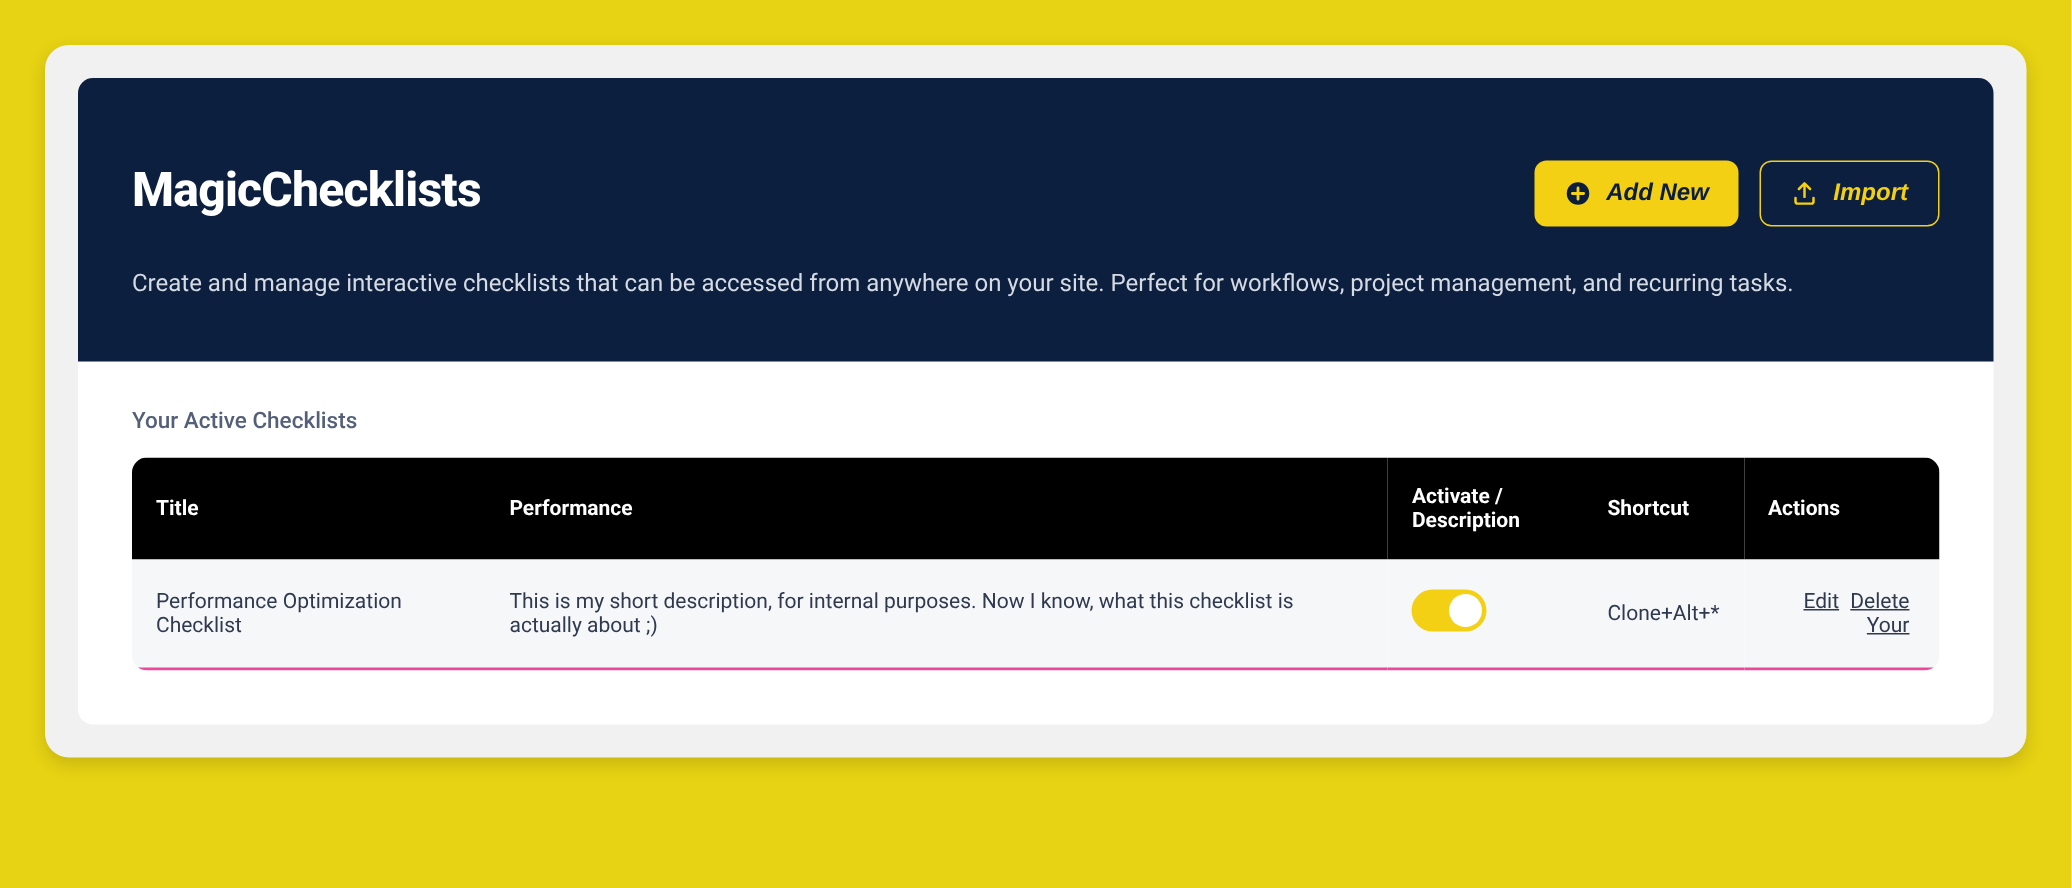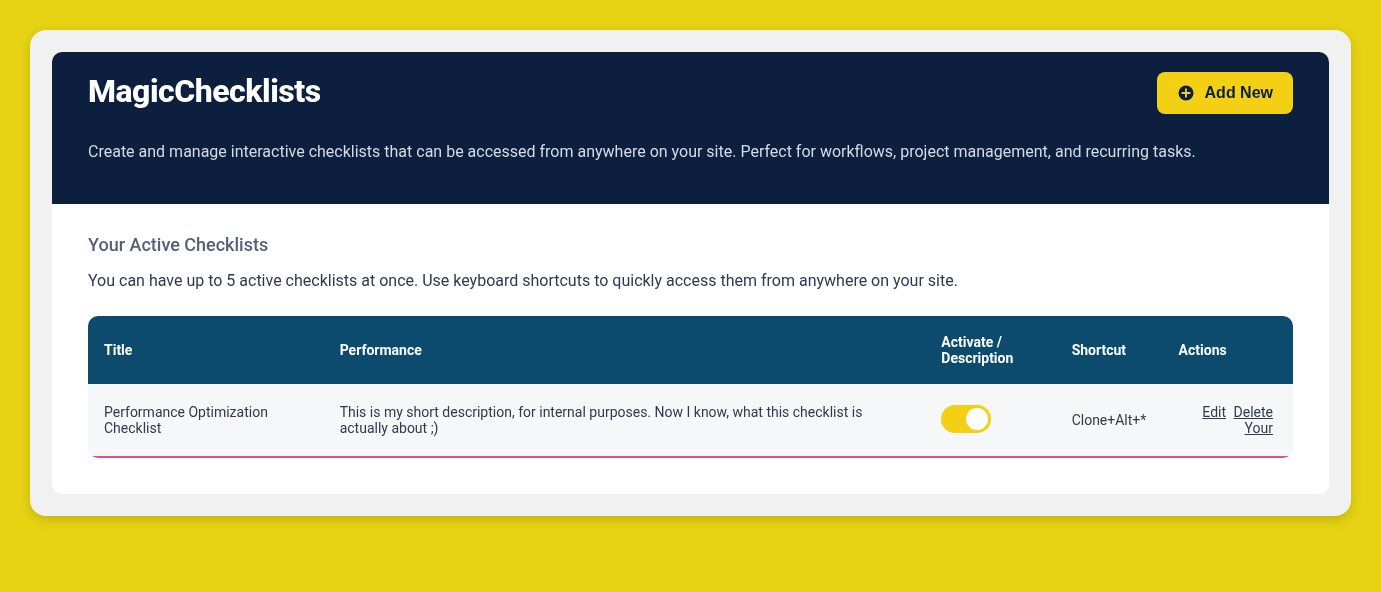--- a/index.html
+++ b/index.html
@@ -12,21 +12,21 @@
     }
     .outer-card {
       background: #f1f1f1;
       border-radius: 16px;
       padding: 22px;
       box-shadow: 0 4px 12px rgba(0,0,0,0.15);
     }
     .header-bar {
       background: #0c1f3f;
       border-radius: 10px 10px 0 0;
-      padding: 20px 36px 40px 36px;
+      padding: 55px 36px 40px 36px;
       position: relative;
     }
     .header-top {
       display: flex;
       justify-content: space-between;
       align-items: flex-start;
       margin-bottom: 26px;
     }
     .page-title {
       color: #ffffff;
@@ -41,20 +41,21 @@
     .btn {
       display: inline-flex;
       align-items: center;
       gap: 10px;
       padding: 12px 20px;
       border-radius: 8px;
       font-size: 16px;
       font-weight: 600;
       cursor: pointer;
       border: none;
+      font-style: italic;
     }
     .btn-primary {
       background: #f4d015;
       color: #0b1e3e;
     }
     .btn-outline {
       background: transparent;
       color: #f4d015;
       border: 1.5px solid #f4d015;
     }
@@ -64,37 +65,37 @@
       font-size: 16px;
       line-height: 1.5;
     }
     .content-card {
       background: #ffffff;
       border-radius: 0 0 10px 10px;
       padding: 30px 36px 36px 36px;
     }
     .section-label {
       color: #54607a;
-      font-size: 18px;
+      font-size: 15px;
       font-weight: 500;
       margin-bottom: 16px;
     }
     .section-desc {
       color: #2a3a57;
       font-size: 16px;
       margin-bottom: 26px;
     }
     .table {
       width: 100%;
       border-collapse: collapse;
       border-radius: 10px;
       overflow: hidden;
     }
     .table thead {
-      background: #0c4a6e;
+      background: #000000;
     }
     .table thead th {
       color: #ffffff;
       font-size: 14px;
       font-weight: 700;
       text-align: left;
       padding: 18px 16px;
       vertical-align: middle;
     }
     .table tbody td {
@@ -147,28 +148,36 @@
       <div class="header-buttons">
         <button class="btn btn-primary">
           <span class="icon-svg">
             <svg viewBox="0 0 24 24" fill="#0b1e3e">
                 <circle cx="12" cy="12" r="10" fill="#0b1e3e"></circle>
                 <path d="M12 7v10M7 12h10" stroke="#f4d015" stroke-width="2.5" stroke-linecap="round"></path>
               </svg>
           </span>
           <span>Add New</span>
         </button>
+        <button class="btn btn-outline">
+          <span class="icon-svg">
+            <svg viewBox="0 0 24 24" fill="none" stroke="#f4d015" stroke-width="2.2">
+                <path d="M12 3v12M7 8l5-5 5 5" stroke-linecap="round" stroke-linejoin="round"></path>
+                <path d="M4 16v3a2 2 0 002 2h12a2 2 0 002-2v-3" stroke-linecap="round"></path>
+              </svg>
+          </span>
+          <span>Import</span>
+        </button>
       </div>
     </div>
     <p class="header-desc">Create and manage interactive checklists that can be accessed from anywhere on your site. Perfect for workflows, project management, and recurring tasks.</p>
   </div>
 
   <div class="content-card">
     <div class="section-label">Your Active Checklists</div>
-    <div class="section-desc">You can have up to 5 active checklists at once. Use keyboard shortcuts to quickly access them from anywhere on your site.</div>
 
     <table class="table">
       <thead>
         <tr>
           <th class="col-title">Title</th>
           <th class="col-desc">Performance</th>
           <th class="col-toggle">Activate / Description</th>
           <th class="col-shortcut">Shortcut</th>
           <th class="col-actions">Actions</th>
         </tr>

